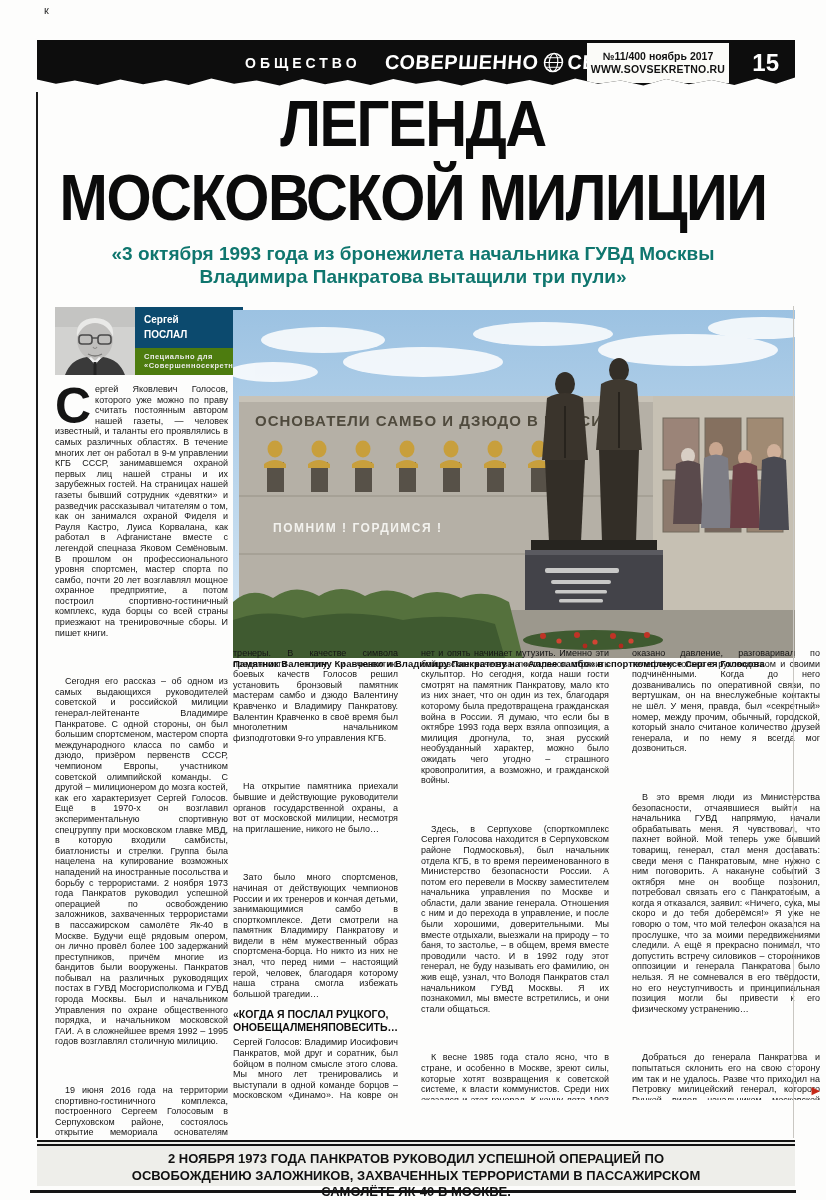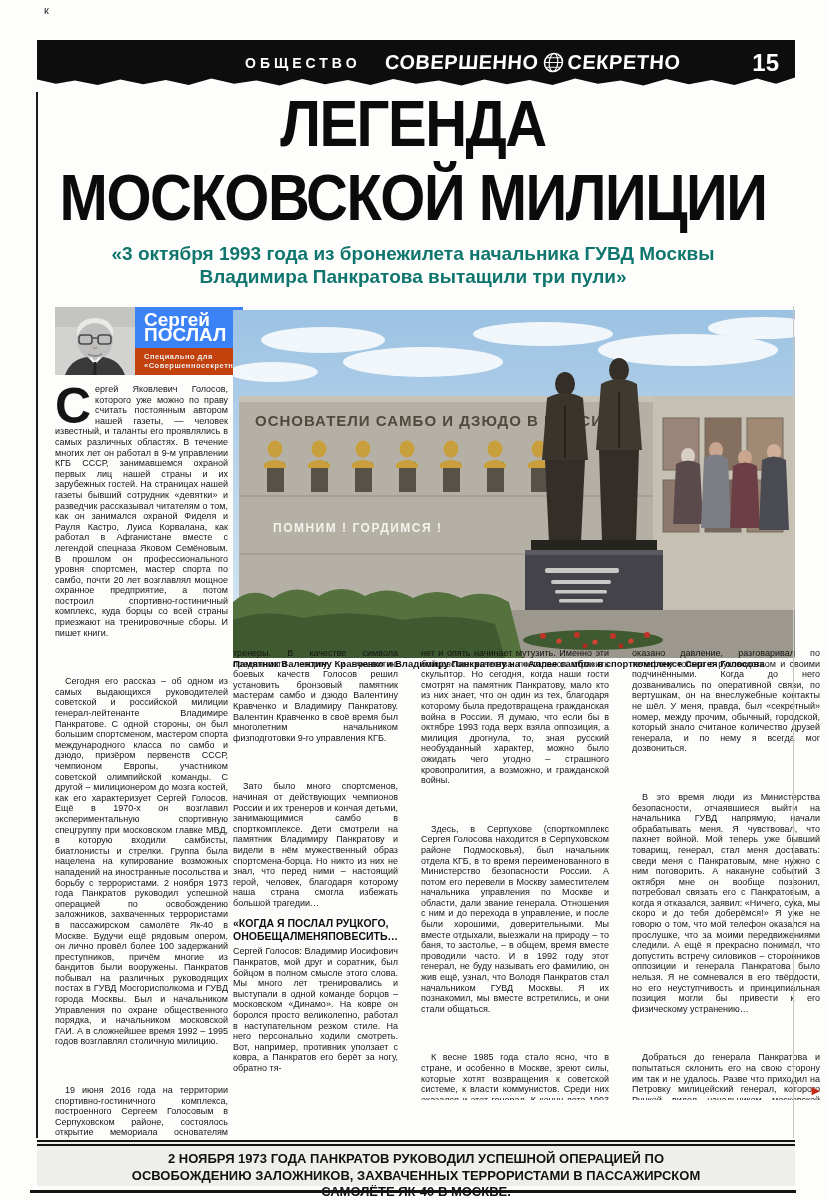--- a/index.html
+++ b/index.html
@@ -28,23 +28,23 @@
   .headline{position:absolute;left:34px;top:86px;width:758px;text-align:center;font-weight:700;
     font-size:58px;line-height:66px;letter-spacing:-1.5px;color:#0b0b0b;transform:scaleY(1.13);
     transform-origin:top center;white-space:nowrap;}
   .subhead{position:absolute;left:83px;top:242px;width:660px;text-align:center;font-weight:700;
     font-size:19px;line-height:23px;color:#0f766e;}
 
   
   .author{position:absolute;left:55px;top:307px;width:173px;height:68px;display:flex;}
   .author .photo{width:80px;height:68px;flex:0 0 80px;}
   .author .boxes{flex:1;display:flex;flex-direction:column;}
-  .author .red{background:#3b82f6;color:#fff;font-weight:700;font-size:19px;line-height:14.5px;
+  .author .red{background:#0c4a6e;color:#fff;font-weight:700;font-size:10px;line-height:14.5px;
     padding:6px 0 0 9px;height:41px;box-sizing:border-box;}
-  .author .blk{background:#c2410c;color:#ececec;font-size:7.5px;line-height:9px;letter-spacing:.5px;
+  .author .blk{background:#4d7c0f;color:#ececec;font-size:7.5px;line-height:9px;letter-spacing:.5px;
     padding:4px 0 0 9px;height:27px;box-sizing:border-box;font-weight:700;}
 
   
   .bodytext p{margin:0;text-align:justify;}
   .bodytext p + p{text-indent:10px;margin-top:38px;}
   .intro-col{position:absolute;left:55px;top:384px;width:173px;height:754px;overflow:hidden;
     font-size:9px;line-height:10.6px;}
   .intro-col p:first-child::first-letter{float:left;font-size:50px;line-height:40px;font-weight:700;
     padding:2px 4px 0 0;}
 
@@ -81,20 +81,24 @@
     <div class="mast-brand">
       <span>СОВЕРШЕННО</span>
       <svg class="globe" viewBox="0 0 22 22">
         <circle cx="11" cy="11" r="9.4" fill="none" stroke="#fff" stroke-width="1.6"></circle>
         <ellipse cx="11" cy="11" rx="4.5" ry="9.4" fill="none" stroke="#fff" stroke-width="1.2"></ellipse>
         <line x1="1.6" y1="11" x2="20.4" y2="11" stroke="#fff" stroke-width="1.2"></line>
         <line x1="3.2" y1="6" x2="18.8" y2="6" stroke="#fff" stroke-width="1"></line>
         <line x1="3.2" y1="16" x2="18.8" y2="16" stroke="#fff" stroke-width="1"></line>
       </svg>
       <span>СЕКРЕТНО</span>
+    </div>
+    <div class="mast-issue">
+      <div>№11/400  ноябрь 2017</div>
+      <div class="url">WWW.SOVSEKRETNO.RU</div>
     </div>
     <div class="mast-page">15</div>
   </div>
 
   <div class="headline">
     <div>ЛЕГЕНДА</div>
     <div>МОСКОВСКОЙ МИЛИЦИИ</div>
   </div>
   <div class="subhead">«3 октября 1993 года из бронежилета начальника ГУВД Москвы Владимира Панкратова вытащили три пули»</div>
 
@@ -264,20 +268,21 @@
         <circle cx="388" cy="336" r="2.4" fill="#b02a1e"></circle>
       </g>
     </svg>
     <figcaption class="caption">Памятник Валентину Кравченко и Владимиру Панкратову на «Аллее самбо» в спорткомплексе Сергея Голосова</figcaption>
   </figure>
 
   <div class="cols bodytext">
     <div class="col">
       <div>
           <p>тренеры. В качестве символа преданности спорту и развитию боевых качеств Голосов решил установить бронзовый памятник мастерам самбо и дзюдо Валентину Кравченко и Владимиру Панкратову. Валентин Кравченко в своё время был многолетним начальником физподготовки 9-го управления КГБ.</p>
+          <p>На открытие памятника приехали бывшие и действующие руководители органов государственной охраны, а вот от московской милиции, несмотря на приглашение, никого не было…</p>
           <p>Зато было много спортсменов, начиная от действующих чемпионов России и их тренеров и кончая детьми, занимающимися самбо в спорткомплексе. Дети смотрели на памятник Владимиру Панкратову и видели в нём мужественный образ спортсмена-борца. Но никто из них не знал, что перед ними – настоящий герой, человек, благодаря которому наша страна смогла избежать большой трагедии…</p>
         </div>
       <h3>«КОГДА Я ПОСЛАЛ РУЦКОГО, ОНОБЕЩАЛМЕНЯПОВЕСИТЬ…»</h3>
       <div>
           <p>Сергей Голосов: Владимир Иосифович Панкратов, мой друг и соратник, был бойцом в полном смысле этого слова. Мы много лет тренировались и выступали в одной команде борцов – московском «Динамо». На ковре он боролся просто великолепно, работал в наступательном резком стиле. На него персонально ходили смотреть. Вот, например, противник уползает с ковра, а Панкратов его берёт за ногу, обратно тя-</p>
         </div>
     </div>
     <div class="col">
         <p>нет и опять начинает мутузить. Именно эти бойцовские качества постарался отразить скульптор. Но сегодня, когда наши гости смотрят на памятник Панкратову, мало кто из них знает, что он один из тех, благодаря которому была предотвращена гражданская война в России. Я думаю, что если бы в октябре 1993 года верх взяла оппозиция, а милиция дрогнула, то, зная русский необузданный характер, можно было ожидать чего угодно – страшного кровопролития, а возможно, и гражданской войны.</p>
         <p>Здесь, в Серпухове (спорткомплекс Сергея Голосова находится в Серпуховском районе Подмосковья), был начальник отдела КГБ, в то время переименованного в Министерство безопасности России. А потом его перевели в Москву заместителем начальника управления по Москве и области, дали звание генерала. Отношения с ним и до перехода в управление, и после были хорошими, доверительными. Мы вместе отдыхали, выезжали на природу – то баня, то застолье, – в общем, время вместе проводили часто. И в 1992 году этот генерал, не буду называть его фамилию, он жив ещё, узнал, что Володя Панкратов стал начальником ГУВД Москвы. Я их познакомил, мы вместе встретились, и они стали общаться.</p>

